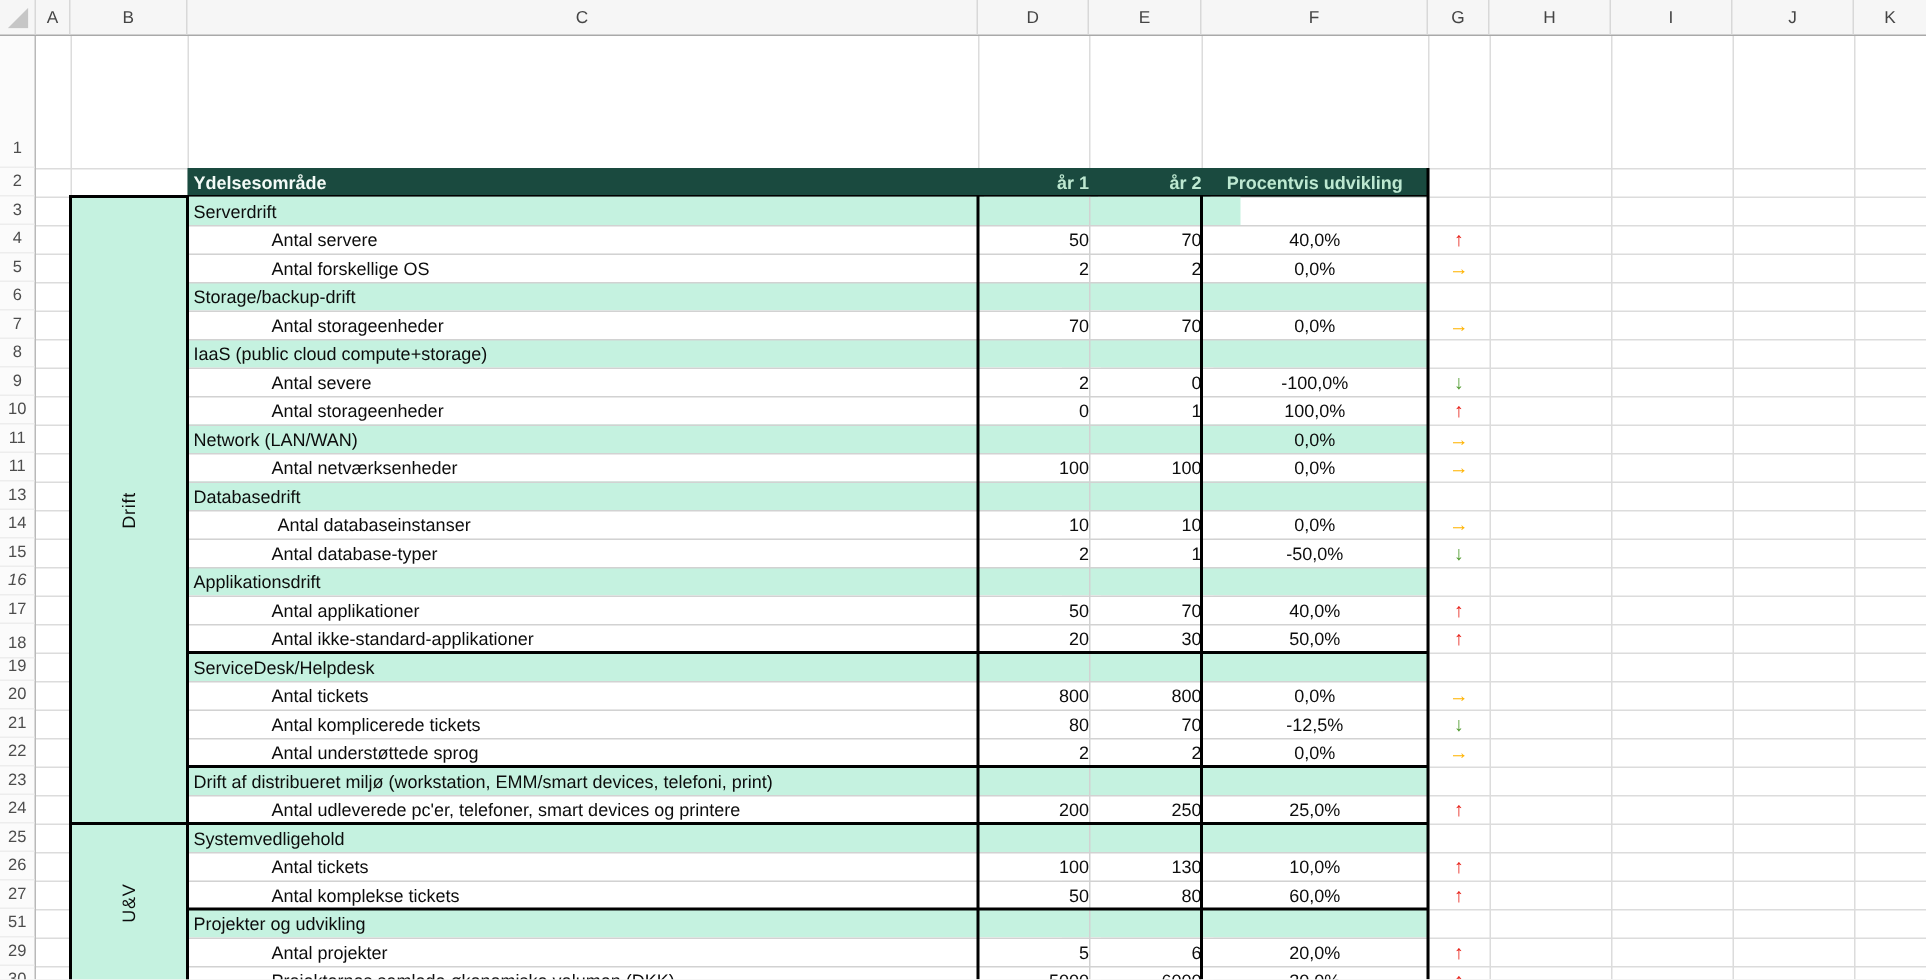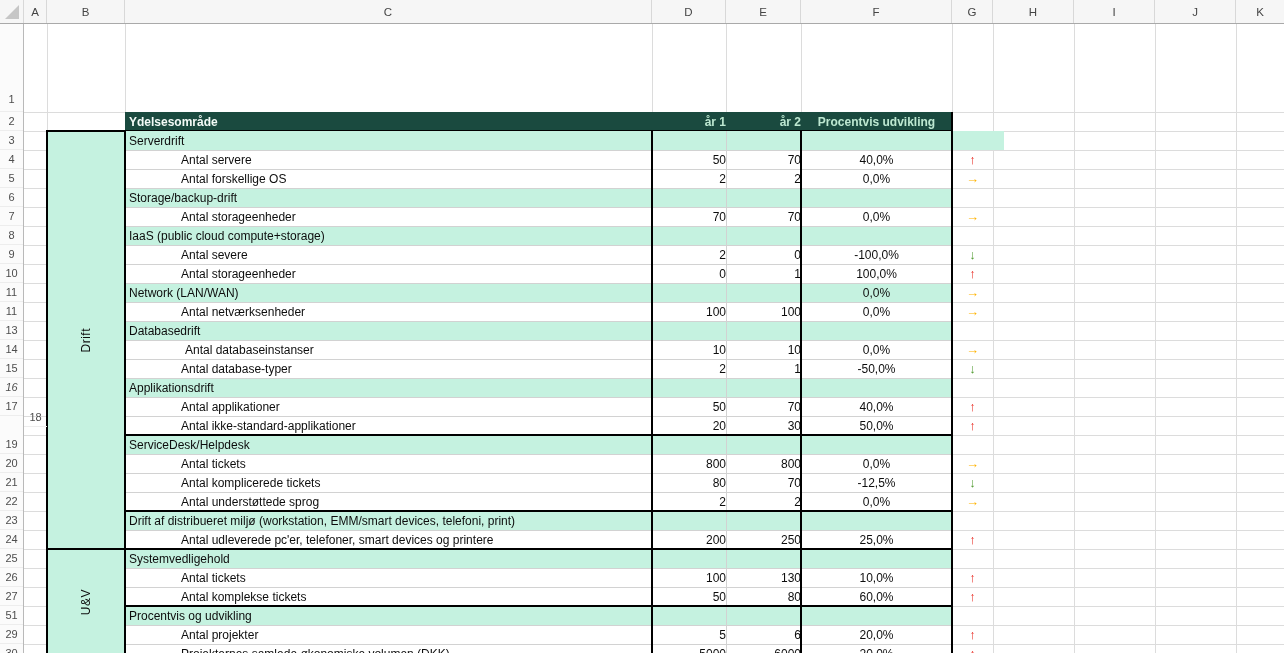--- a/index.html
+++ b/index.html
@@ -113,21 +113,21 @@
 
 
   <div>
     <div class="cell hdrcell hdr-area" style="top:112px;height:19px;color:var(--hdrAreaTxt);">Ydelsesområde</div>
     <div class="cell hdrcell hdr-y1" style="top:112px;height:19px;">år 1</div>
     <div class="cell hdrcell hdr-y2" style="top:112px;height:19px;">år 2</div>
     <div class="cell hdrcell hdr-pct" style="top:112px;height:19px;">Procentvis udvikling</div>
   </div>
 
   <div id="rows-layer">
-      <div class="cell mint" style="left: 125px; top: 131px; width: 879px; height: 19px;">
+      <div class="cell mint" style="left: 125px; top: 131px; width: 702px; height: 19px;">
         <span class="cat-label">Serverdrift</span>
       </div>
       <div class="cell whitebg" style="left: 125px; top: 150px; width: 527px; height: 19px; padding-left: 56px;">Antal servere</div>
       <div class="cell whitebg num" style="left: 652px; top: 150px; width: 74px; height: 19px;">50</div>
       <div class="cell whitebg num" style="left: 726px; top: 150px; width: 75px; height: 19px;">70</div>
       <div class="cell whitebg ctr" style="left: 801px; top: 150px; width: 151px; height: 19px;">40,0%</div>
       <div class="cell ctr" style="left: 952px; top: 150px; width: 41px; height: 19px;">
         <span class="trend" style="color: rgb(232, 37, 29);">↑</span>
       </div>
       <div class="cell whitebg" style="left: 125px; top: 169px; width: 527px; height: 19px; padding-left: 56px; text-align: center;">Antal forskellige OS</div>
@@ -257,21 +257,21 @@
         <span class="trend" style="color: rgb(232, 37, 29);">↑</span>
       </div>
       <div class="cell whitebg" style="left: 125px; top: 587px; width: 527px; height: 19px; padding-left: 56px;">Antal komplekse tickets</div>
       <div class="cell whitebg num" style="left: 652px; top: 587px; width: 74px; height: 19px;">50</div>
       <div class="cell whitebg num" style="left: 726px; top: 587px; width: 75px; height: 19px;">80</div>
       <div class="cell whitebg ctr" style="left: 801px; top: 587px; width: 151px; height: 19px;">60,0%</div>
       <div class="cell ctr" style="left: 952px; top: 587px; width: 41px; height: 19px;">
         <span class="trend" style="color: rgb(232, 37, 29);">↑</span>
       </div>
       <div class="cell mint" style="left: 125px; top: 606px; width: 827px; height: 19px;">
-        <span class="cat-label">Procentvis og udvikling</span>
+        <span class="cat-label">Projekter og udvikling</span>
       </div>
       <div class="cell whitebg" style="left: 125px; top: 625px; width: 527px; height: 19px; padding-left: 56px;">Antal projekter</div>
       <div class="cell whitebg num" style="left: 652px; top: 625px; width: 74px; height: 19px;">5</div>
       <div class="cell whitebg num" style="left: 726px; top: 625px; width: 75px; height: 19px;">6</div>
       <div class="cell whitebg ctr" style="left: 801px; top: 625px; width: 151px; height: 19px;">20,0%</div>
       <div class="cell ctr" style="left: 952px; top: 625px; width: 41px; height: 19px;">
         <span class="trend" style="color: rgb(232, 37, 29);">↑</span>
       </div>
       <div class="cell whitebg" style="left: 125px; top: 644px; width: 527px; height: 19px; padding-left: 56px;">Projekternes samlede økonomiske volumen (DKK)</div>
       <div class="cell whitebg num" style="left: 652px; top: 644px; width: 74px; height: 19px;">5000</div>
@@ -355,21 +355,21 @@
       <div class="rownum" style="top: 202px; height: 19px;">8</div>
       <div class="rownum" style="top: 221px; height: 19px;">9</div>
       <div class="rownum" style="top: 240px; height: 19px;">10</div>
       <div class="rownum" style="top: 259px; height: 19px;">11</div>
       <div class="rownum" style="top: 278px; height: 19px;">11</div>
       <div class="rownum" style="top: 297px; height: 19px;">13</div>
       <div class="rownum" style="top: 316px; height: 19px;">14</div>
       <div class="rownum" style="top: 335px; height: 19px;">15</div>
       <div class="rownum" style="top: 354px; height: 19px; font-style: italic;">16</div>
       <div class="rownum" style="top: 373px; height: 19px;">17</div>
-      <div class="rownum" style="top: 384px; height: 19px; margin-left: 24px;">18</div>
+      <div class="rownum" style="top: 396px; height: 19px;">18</div>
       <div class="rownum" style="top: 411px; height: 19px;">19</div>
       <div class="rownum" style="top: 430px; height: 19px;">20</div>
       <div class="rownum" style="top: 449px; height: 19px;">21</div>
       <div class="rownum" style="top: 468px; height: 19px;">22</div>
       <div class="rownum" style="top: 487px; height: 19px;">23</div>
       <div class="rownum" style="top: 506px; height: 19px;">24</div>
       <div class="rownum" style="top: 525px; height: 19px;">25</div>
       <div class="rownum" style="top: 544px; height: 19px;">26</div>
       <div class="rownum" style="top: 563px; height: 19px;">27</div>
       <div class="rownum" style="top: 582px; height: 19px;">51</div>

